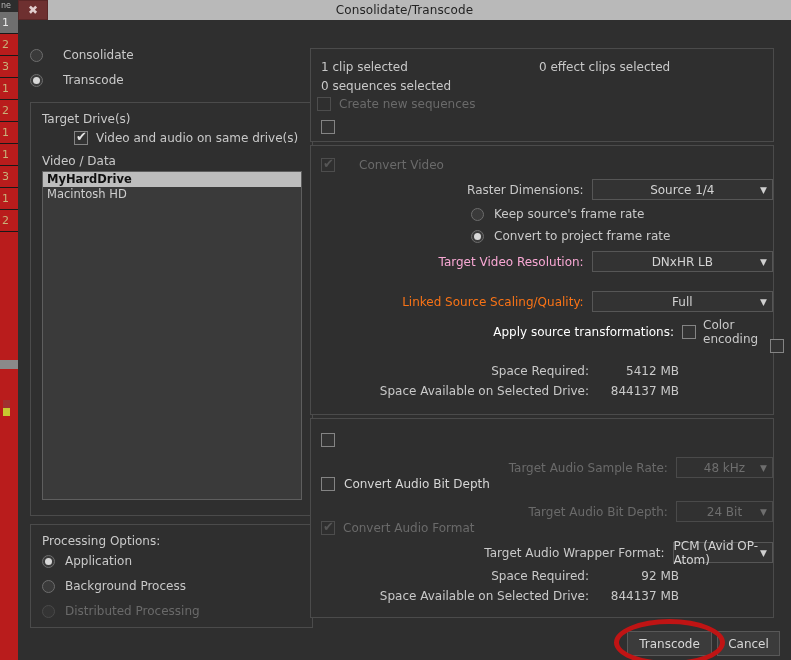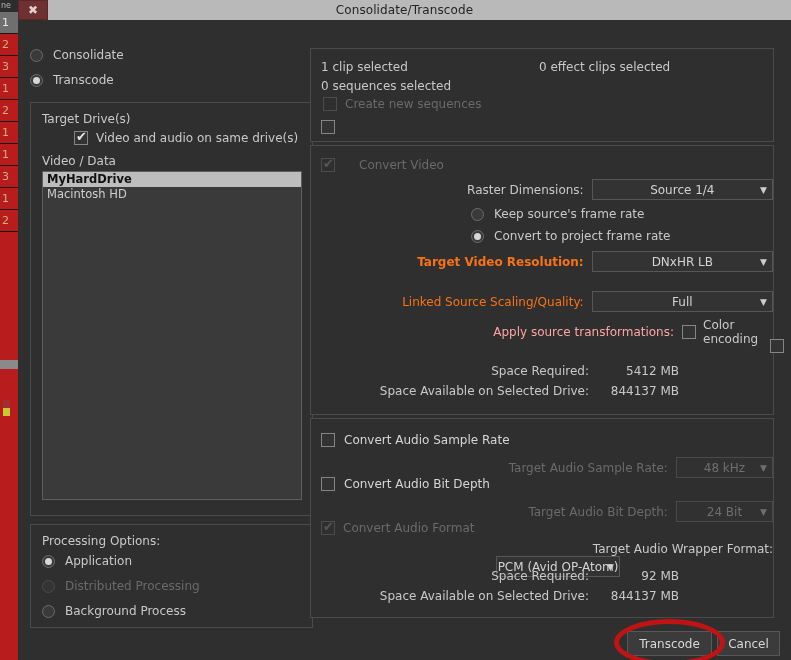--- a/index.html
+++ b/index.html
@@ -116,21 +116,21 @@
     position: absolute; right: 5px; top: 50%; transform: translateY(-50%);
     font-size: 9px; color: #cfcfcf;
   }
   .select.dis { color: #6e6e6e; border-color: #4a4a4a; background: #313131; }
   .select.dis .arrow { color: #6e6e6e; }
 
   .row { display: flex; align-items: center; }
 
   
   #left-radios { position: absolute; left: 12px; top: 28px; }
-  #left-radios .row { margin-bottom: 11px; gap: 10px; }
+  #left-radios .row { margin-bottom: 11px; gap: 20px; }
 
   #target-drives-group { left: 12px; top: 82px; width: 283px; height: 414px; }
   #target-drives-title { position: absolute; left: 11px; top: 9px; }
   #same-drive-row { position: absolute; left: 11px; top: 28px; gap: 8px; padding-left: 32px; }
   #video-data-label { position: absolute; left: 11px; top: 51px; }
   .drive-list {
     position: absolute; left: 11px; top: 68px; width: 260px; height: 329px;
     background: #3a3a3a; border: 1px solid #5e5e5e; overflow: hidden;
   }
   .drive-item {
@@ -142,45 +142,45 @@
   #processing-group { left: 12px; top: 504px; width: 283px; height: 104px; }
   #processing-title { position: absolute; left: 11px; top: 9px; }
   #processing-opts { position: absolute; left: 11px; top: 29px; }
   #processing-opts .row { margin-bottom: 11px; gap: 10px; }
 
   
   #clips-group { left: 292px; top: 28px; width: 464px; height: 94px; }
   #clip-selected { position: absolute; left: 10px; top: 11px; }
   #effect-clips { position: absolute; left: 228px; top: 11px; }
   #sequences-selected { position: absolute; left: 10px; top: 30px; }
-  #create-new-seq-row { position: absolute; left: 12px; top: 48px; gap: 8px; }
+  #create-new-seq-row { position: absolute; left: 6px; top: 48px; gap: 8px; }
   #transcode-linked-row { position: absolute; left: 10px; top: 71px; gap: 8px; }
 
   #video-group { left: 292px; top: 125px; width: 464px; height: 270px; }
   #convert-video-row { position: absolute; left: 10px; top: 12px; gap: 24px; }
   .field-row { position: absolute; display: flex; align-items: center; }
   .field-label { font-size: 12px; text-align: right; }
 
   #raster-row { left: 0; top: 33px; width: 100%; }
   #raster-label { width: 452px; padding-right: 8px; color: #c9c9c9; text-align: right; }
   #raster-select { width: 294px; }
 
   #keep-rate-row { left: 160px; top: 61px; gap: 10px; }
   #convert-rate-row { left: 160px; top: 83px; gap: 10px; }
 
   #tvr-row { left: 0; top: 105px; width: 100%; }
-  #tvr-label { width: 452px; padding-right: 8px; color: #f97316; font-weight: bold; }
+  #tvr-label { width: 452px; padding-right: 8px; color: #f9a8d4; }
   #tvr-select { width: 294px; }
 
   #lsq-row { left: 0; top: 145px; width: 100%; }
   #lsq-label { width: 452px; padding-right: 8px; color: #f97316; }
   #lsq-select { width: 294px; }
 
   #apply-transform-row { left: 0; top: 172px; width: 100%; }
-  #apply-transform-label { width: 452px; padding-right: 8px; color: #fca5a5; }
+  #apply-transform-label { width: 452px; padding-right: 8px; color: #ffffff; }
   #color-enc-wrap { display: flex; align-items: center; gap: 7px; }
   #frameflex-row { left: 459px; top: 193px; gap: 7px; }
 
   .space-block { position: absolute; width: 100%; }
   .space-line { display: flex; font-size: 12px; color: #c9c9c9; }
   .space-line .sl-label { width: 278px; text-align: right; }
   .space-line .sl-value { width: 90px; text-align: right; padding-left: 10px; }
 
   #video-space { top: 218px; }
   #video-space .space-line { margin-bottom: 6px; }
@@ -188,21 +188,21 @@
   #audio-group { left: 292px; top: 398px; width: 464px; height: 200px; }
   #cas-row { position: absolute; left: 10px; top: 14px; gap: 9px; }
   #tasr-row { left: 0; top: 38px; width: 100%; }
   #tasr-label { width: 466px; padding-right: 8px; }
   #tasr-select { width: 124px; }
   #cabd-row { position: absolute; left: 10px; top: 58px; gap: 9px; }
   #tabd-row { left: 0; top: 82px; width: 100%; }
   #tabd-label { width: 466px; padding-right: 8px; }
   #tabd-select { width: 124px; }
   #caf-row { position: absolute; left: 10px; top: 102px; gap: 8px; }
-  #tawf-row { left: 16px; top: 123px; width: 100%; flex-direction: column; }
+  #tawf-row { left: 0; top: 123px; width: 100%; }
   #tawf-label { width: 446px; padding-right: 8px; color: #c9c9c9; }
   #tawf-select { width: 124px; }
   #audio-space { top: 150px; }
   #audio-space .space-line { margin-bottom: 6px; }
 
   
   .btn {
     position: absolute; height: 25px; background: #3b3b3b; border: 1px solid #585858;
     color: #d8d8d8; font-size: 12px; display: flex; align-items: center;
     justify-content: center; cursor: pointer;
@@ -276,26 +276,26 @@
       </div>
 
       <div class="group" id="processing-group">
         <div class="lbl" id="processing-title">Processing Options:</div>
         <div id="processing-opts">
           <div class="row">
             <span class="radio on"></span>
             <span class="lbl">Application</span>
           </div>
           <div class="row">
+            <span class="radio"></span>
+            <span class="lbl">Background Process</span>
+          </div>
+          <div class="row">
             <span class="radio dis"></span>
             <span class="lbl dim">Distributed Processing</span>
-          </div>
-          <div class="row">
-            <span class="radio"></span>
-            <span class="lbl">Background Process</span>
           </div>
         </div>
       </div>
 
       <div class="group" id="clips-group">
         <div class="lbl" id="clip-selected">1 clip selected</div>
         <div class="lbl" id="effect-clips">0 effect clips selected</div>
         <div class="lbl" id="sequences-selected">0 sequences selected</div>
         <div class="row" id="create-new-seq-row">
           <span class="checkbox dis"></span>
@@ -366,21 +366,20 @@
           <div class="space-line">
             <span class="sl-label">Space Available on Selected Drive:</span>
             <span class="sl-value">844137 MB</span>
           </div>
         </div>
       </div>
 
       <div class="group" id="audio-group">
         <div class="row" id="cas-row">
           <span class="checkbox"></span>
-          <span class="lbl bright">Convert Audio Sample Rate</span>
         </div>
 
         <div class="field-row" id="tasr-row">
           <div class="field-label lbl dim" id="tasr-label">Target Audio Sample Rate:</div>
           <div class="select dis" id="tasr-select">
             <span>48 kHz</span>
             <span class="arrow">▼</span>
           </div>
         </div>
 

